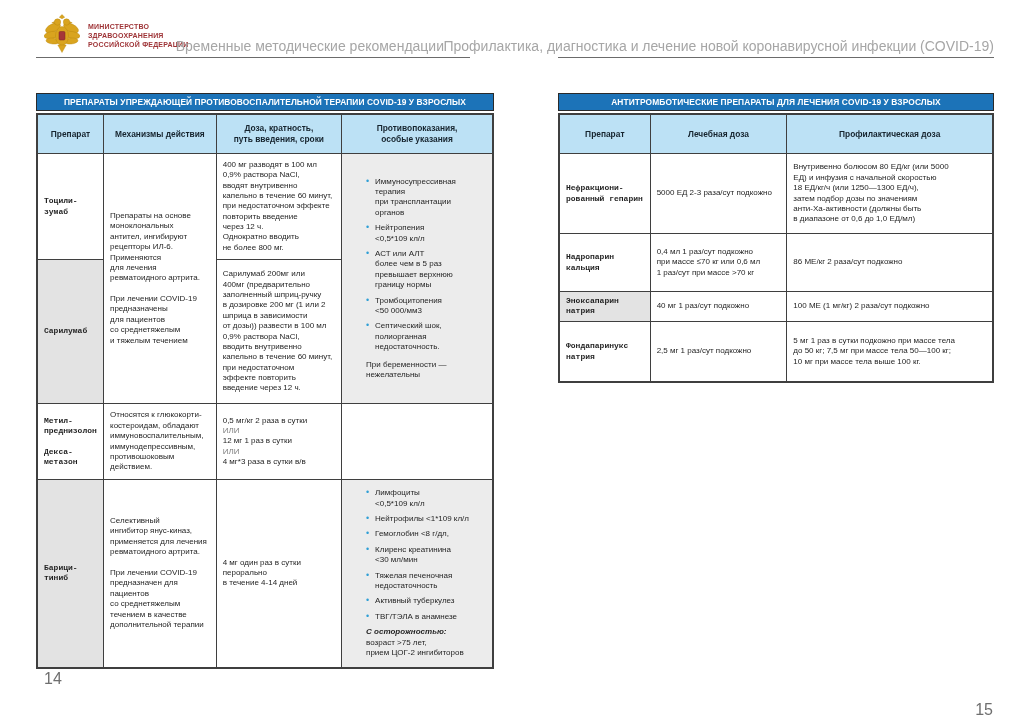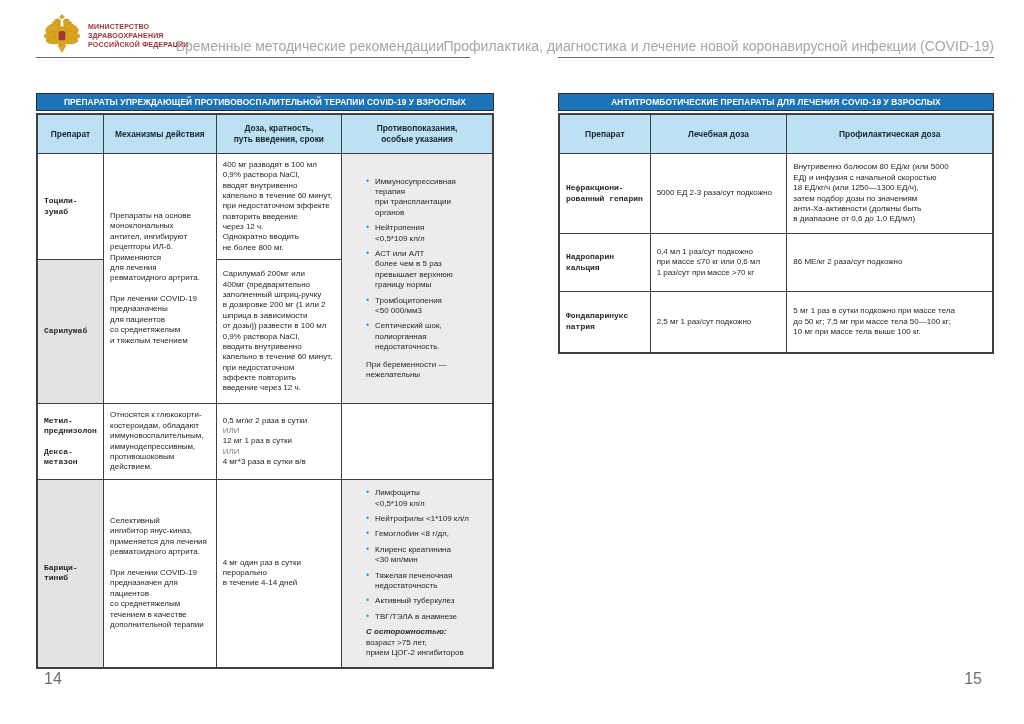--- a/index.html
+++ b/index.html
@@ -33,21 +33,21 @@
   .or-sep{color:#7d7d7d;}
   .blist{list-style:none;margin:0;padding:0;}
   .blist li{position:relative;padding-left:9px;margin:0 0 5px 0;}
   .blist li::before{content:"\2022";position:absolute;left:0;top:-1px;color:#2f9fd6;font-size:9px;}
   .cell-note{margin-top:7px;}
   .caution-title{font-weight:bold;margin-top:3px;font-style:italic;}
 
   
   .page-num{position:absolute;top:670px;font-size:16px;color:#6f6f6f;}
   .page-num.l{left:44px;}
-  .page-num.r{right:42px;}
+  .page-num.r{right:31px;margin-top:31px;}
 </style>
 </head>
 <body>
 
 <div class="canvas">
 
   <div class="pg-header left">
     <div class="emblem">
       <svg width="36" height="40" viewBox="0 0 36 40" xmlns="http://www.w3.org/2000/svg">
         <g fill="#d9a41f" stroke="#b8860b" stroke-width="0.4">
@@ -244,20 +244,26 @@
 в диапазоне от 0,6 до 1,0 ЕД/мл)</td>
       </tr>
       <tr style="height:58px">
         <td class="drug pre">Надропарин
 кальция</td>
         <td class="pre">0,4 мл 1 раз/сут подкожно
 при массе ≤70 кг или 0,6 мл
 1 раз/сут при массе &gt;70 кг</td>
         <td class="pre">86 МЕ/кг 2 раза/сут подкожно</td>
       </tr>
+      <tr style="height:25px">
+        <td class="drug shade pre">Эноксапарин
+натрия</td>
+        <td class="pre">40 мг 1 раз/сут подкожно</td>
+        <td class="pre">100 МЕ (1 мг/кг) 2 раза/сут подкожно</td>
+      </tr>
       <tr style="height:61px">
         <td class="drug pre">Фондапаринукс
 натрия</td>
         <td class="pre">2,5 мг 1 раз/сут подкожно</td>
         <td class="pre">5 мг 1 раз в сутки подкожно при массе тела
 до 50 кг; 7,5 мг при массе тела 50—100 кг;
 10 мг при массе тела выше 100 кг.</td>
       </tr>
     </tbody>
       </table>

